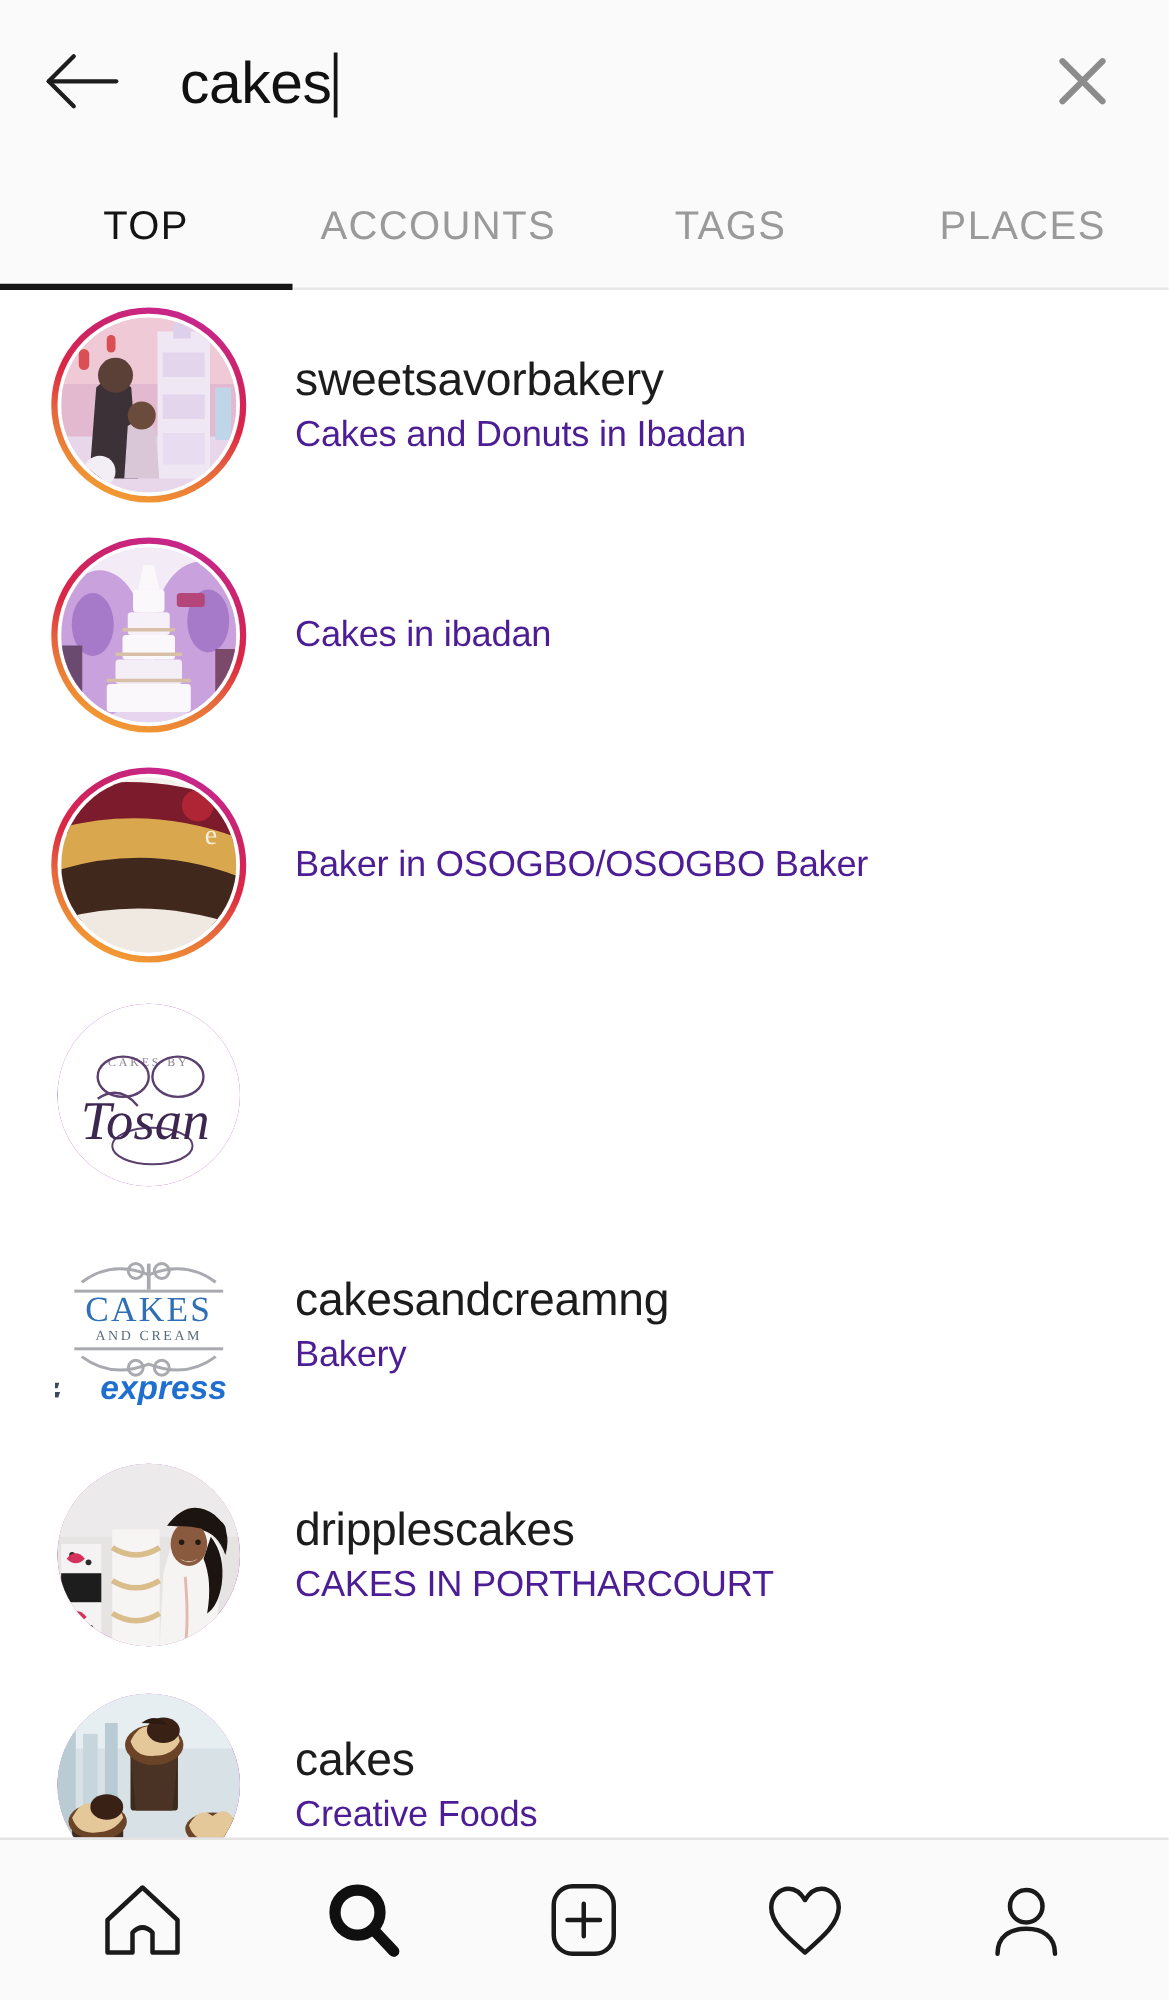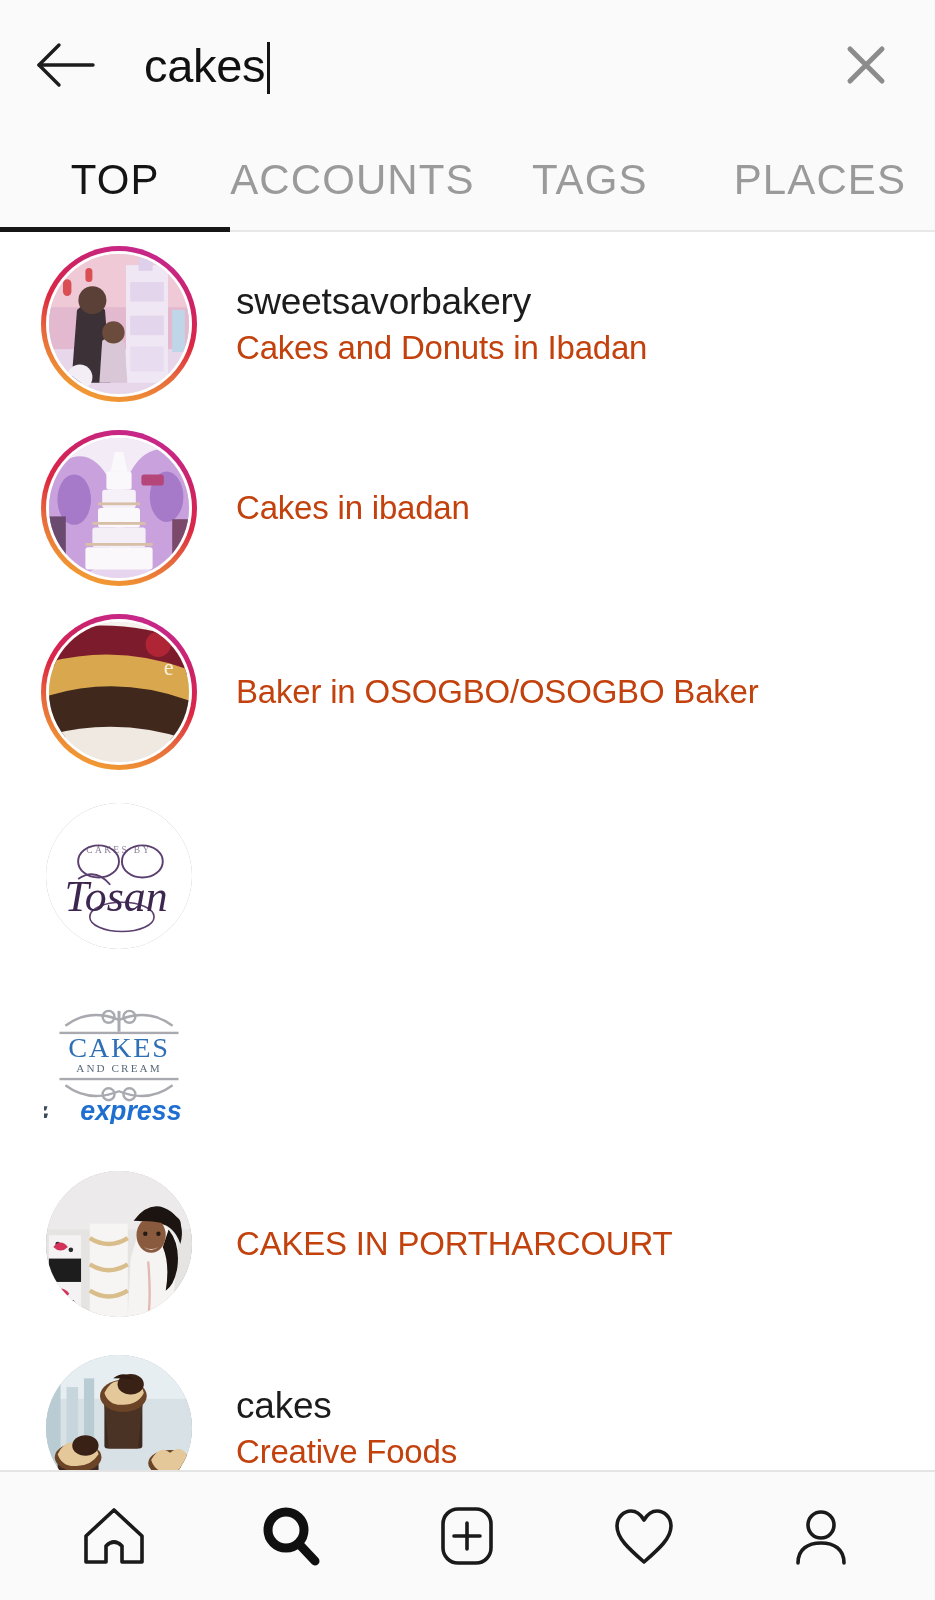--- a/index.html
+++ b/index.html
@@ -90,21 +90,21 @@
     align-items: stretch;
     border-bottom: 2px solid #e8e8e8;
     position: relative;
   }
 
   .tab {
     flex: 1 1 0;
     display: flex;
     align-items: center;
     justify-content: center;
-    font-size: 42px;
+    font-size: 32px;
     letter-spacing: 1.1px;
     color: #9a9a9a;
     cursor: pointer;
     position: relative;
     user-select: none;
   }
 
   .tab.active {
     color: #141414;
     font-weight: 400;
@@ -174,21 +174,21 @@
     position: relative;
     background: #e9e9e9;
   }
 
   .avatar-plain {
     width: 146px;
     height: 146px;
     border-radius: 50%;
     overflow: hidden;
     position: relative;
-    background: #a3a3a3;
+    background: #a21caf;
   }
 
   .avatar-square {
     width: 150px;
     height: 128px;
     overflow: hidden;
     position: relative;
     background: #ffffff;
   }
 
@@ -206,22 +206,22 @@
 
   .username {
     font-size: 37px;
     color: #1c1c1c;
     line-height: 1.05;
     white-space: nowrap;
     letter-spacing: -0.2px;
   }
 
   .subtitle {
-    font-size: 33px;
-    color: #c2410c;
+    font-size: 29px;
+    color: #4c1d95;
     line-height: 1.05;
     white-space: nowrap;
     letter-spacing: -0.2px;
   }
 
   
   .bottom-nav {
     height: 130px;
     min-height: 130px;
     background: #fafafa;
@@ -407,20 +407,24 @@
             <text x="50" y="51" font-size="7.5" fill="#5a6a7a" text-anchor="middle" font-family="Liberation Serif, serif" letter-spacing="1.4">AND CREAM</text>
             <rect x="10" y="55" width="80" height="1.6" fill="#a8aab0"></rect>
             <path d="M14 60 Q30 72 50 64 Q70 72 86 60" fill="none" stroke="#a8aab0" stroke-width="1.6"></path>
             <circle cx="43" cy="66" r="4" fill="none" stroke="#a8aab0" stroke-width="1.6"></circle>
             <circle cx="57" cy="66" r="4" fill="none" stroke="#a8aab0" stroke-width="1.6"></circle>
             <rect x="8" y="74" width="18" height="3" fill="#3b4a5a" transform="skewX(-18)"></rect>
             <rect x="6" y="79" width="22" height="3" fill="#3b4a5a" transform="skewX(-18)"></rect>
             <text x="58" y="83" font-size="18" fill="#1f6fd0" text-anchor="middle" font-family="Liberation Sans, sans-serif" font-style="italic" font-weight="bold">express</text>
           </svg>
         </div>
+      </div>
+      <div class="row-text">
+        <div class="username">cakesandcreamng</div>
+        <div class="subtitle">Bakery</div>
       </div>
     </div>
 
     <div class="result-row">
       <div class="avatar-wrap">
         <div class="avatar-plain">
           <svg class="avatar-svg" viewBox="0 0 100 100" preserveAspectRatio="xMidYMid slice">
             <rect width="100" height="100" fill="#e6e4e3"></rect>
             <rect x="0" y="0" width="100" height="40" fill="#eceaea"></rect>
             <rect x="2" y="44" width="22" height="16" fill="#f4f2f2"></rect>
@@ -444,20 +448,21 @@
             <path d="M64 34 q9 -6 18 2 q-9 -2 -18 -2 z" fill="#1b1411"></path>
             <circle cx="68" cy="43" r="1.5" fill="#241a14"></circle>
             <circle cx="77" cy="43" r="1.5" fill="#241a14"></circle>
             <path d="M67 52 q5 4 10 0 q-5 3 -10 0" fill="#ffffff"></path>
             <path d="M86 30 q8 2 6 10 q-4 -6 -10 -6 z" fill="#1b1411"></path>
             <path d="M70 62 q2 24 0 38" fill="none" stroke="#e2b9b0" stroke-width="1.6"></path>
           </svg>
         </div>
       </div>
       <div class="row-text">
+        <div class="username">dripplescakes</div>
         <div class="subtitle">CAKES IN PORTHARCOURT</div>
       </div>
     </div>
 
     <div class="result-row">
       <div class="avatar-wrap">
         <div class="avatar-plain">
           <svg class="avatar-svg" viewBox="0 0 100 100" preserveAspectRatio="xMidYMid slice">
             <rect width="100" height="100" fill="#d8e2e6"></rect>
             <rect x="0" y="0" width="100" height="30" fill="#e6eef1"></rect>

